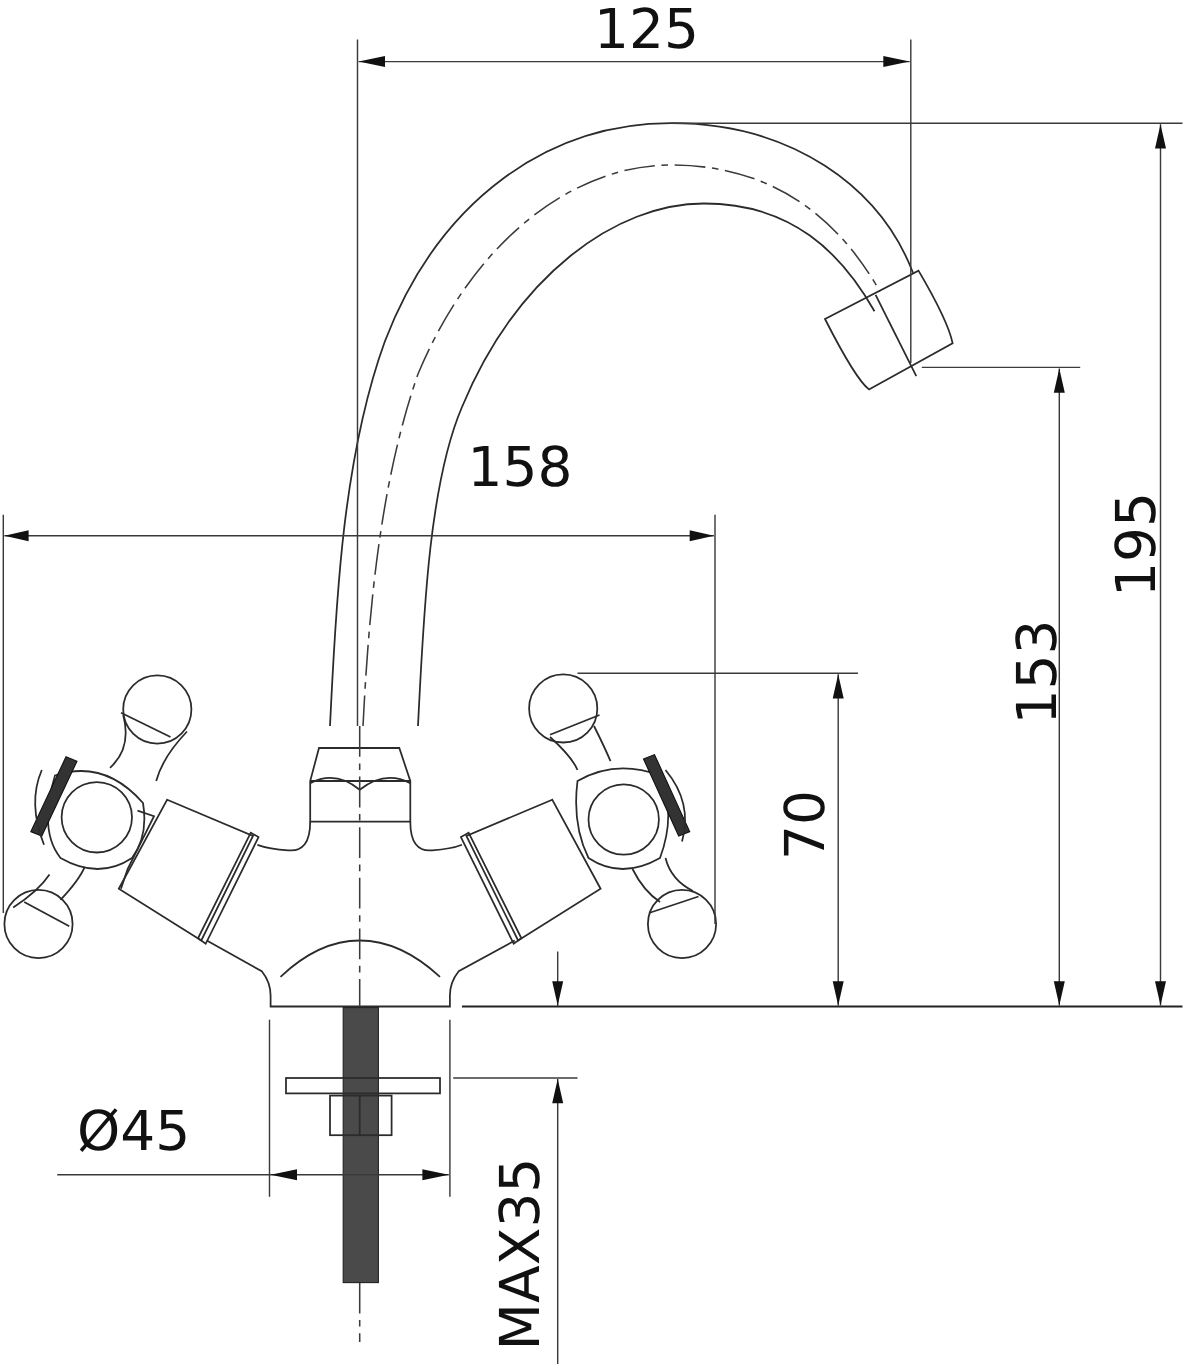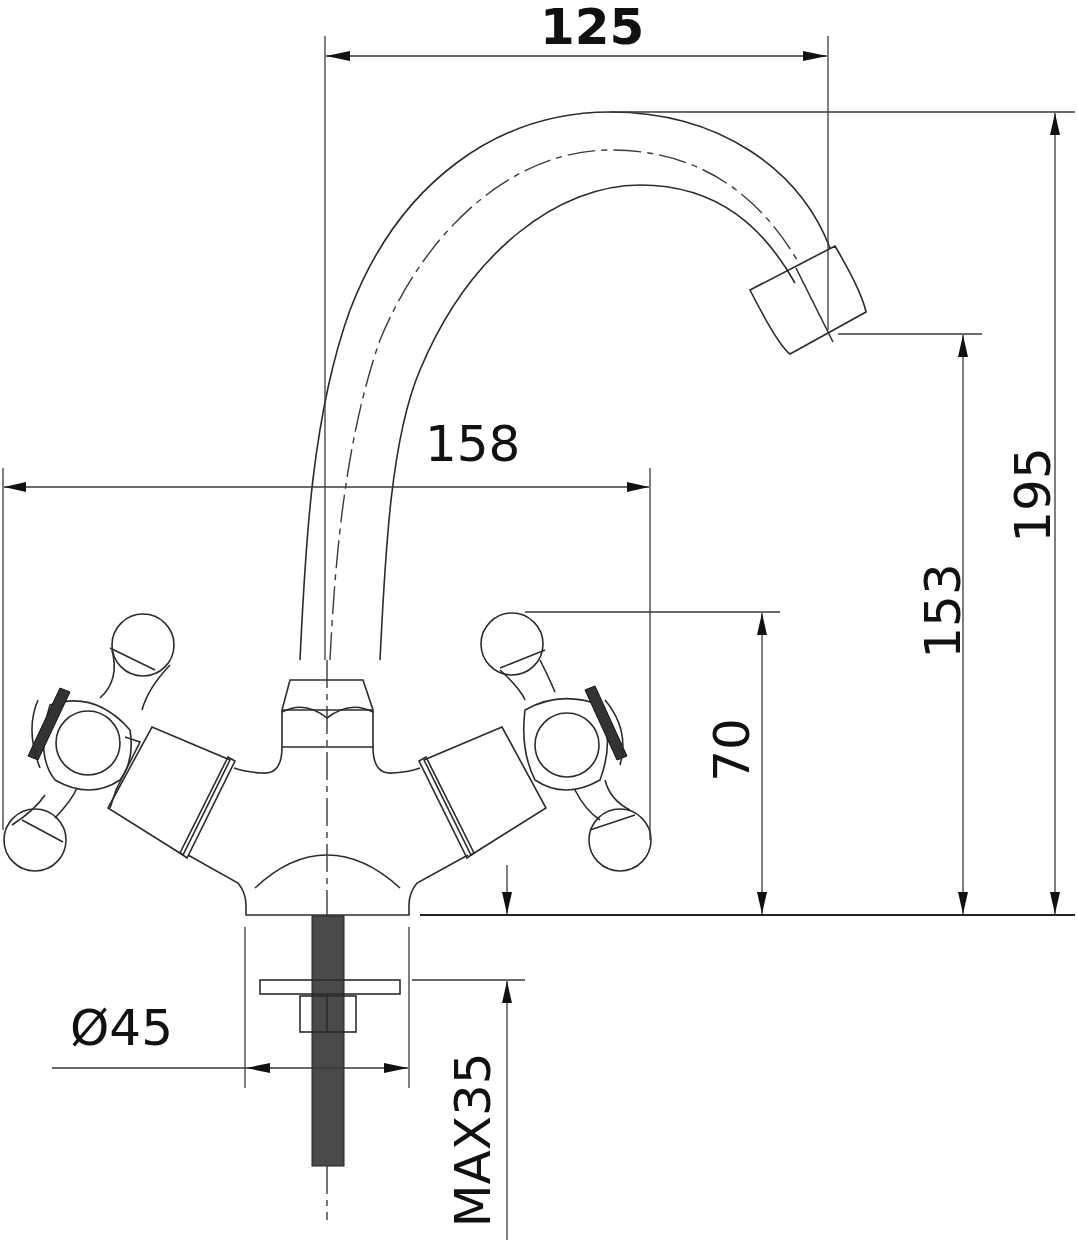--- a/index.html
+++ b/index.html
@@ -142,20 +142,20 @@
 
     <g>
       <line class="dim" x1="412" y1="980" x2="525" y2="980"></line>
       <line class="dim" x1="507" y1="865" x2="507" y2="915"></line>
       <polygon class="arrow" points="507,914 502,892 512,892"></polygon>
       <line class="dim" x1="507" y1="981" x2="507" y2="1240"></line>
       <polygon class="arrow" points="507,981 502,1003 512,1003"></polygon>
     </g>
   </svg>
 
-  <div class="lbl" style="left:540px; top:2px;font-weight:bold;">125</div>
-  <div class="lbl" style="left:425px; top:419px;">158</div>
+  <div class="lbl" style="left:540px; top:2px;">125</div>
+  <div class="lbl" style="left:425px; top:400px;">158</div>
   <div class="lbl rot" style="left:985px; top:470px;">195</div>
   <div class="lbl rot" style="left:895px; top:586px;">153</div>
   <div class="lbl rot" style="left:700px; top:725px;">70</div>
   <div class="lbl" style="left:70px; top:1003px;text-align:center;">Ø45</div>
   <div class="lbl rot" style="left:385px; top:1115px;">MAX35</div>
 </div>
 
 </body></html>

